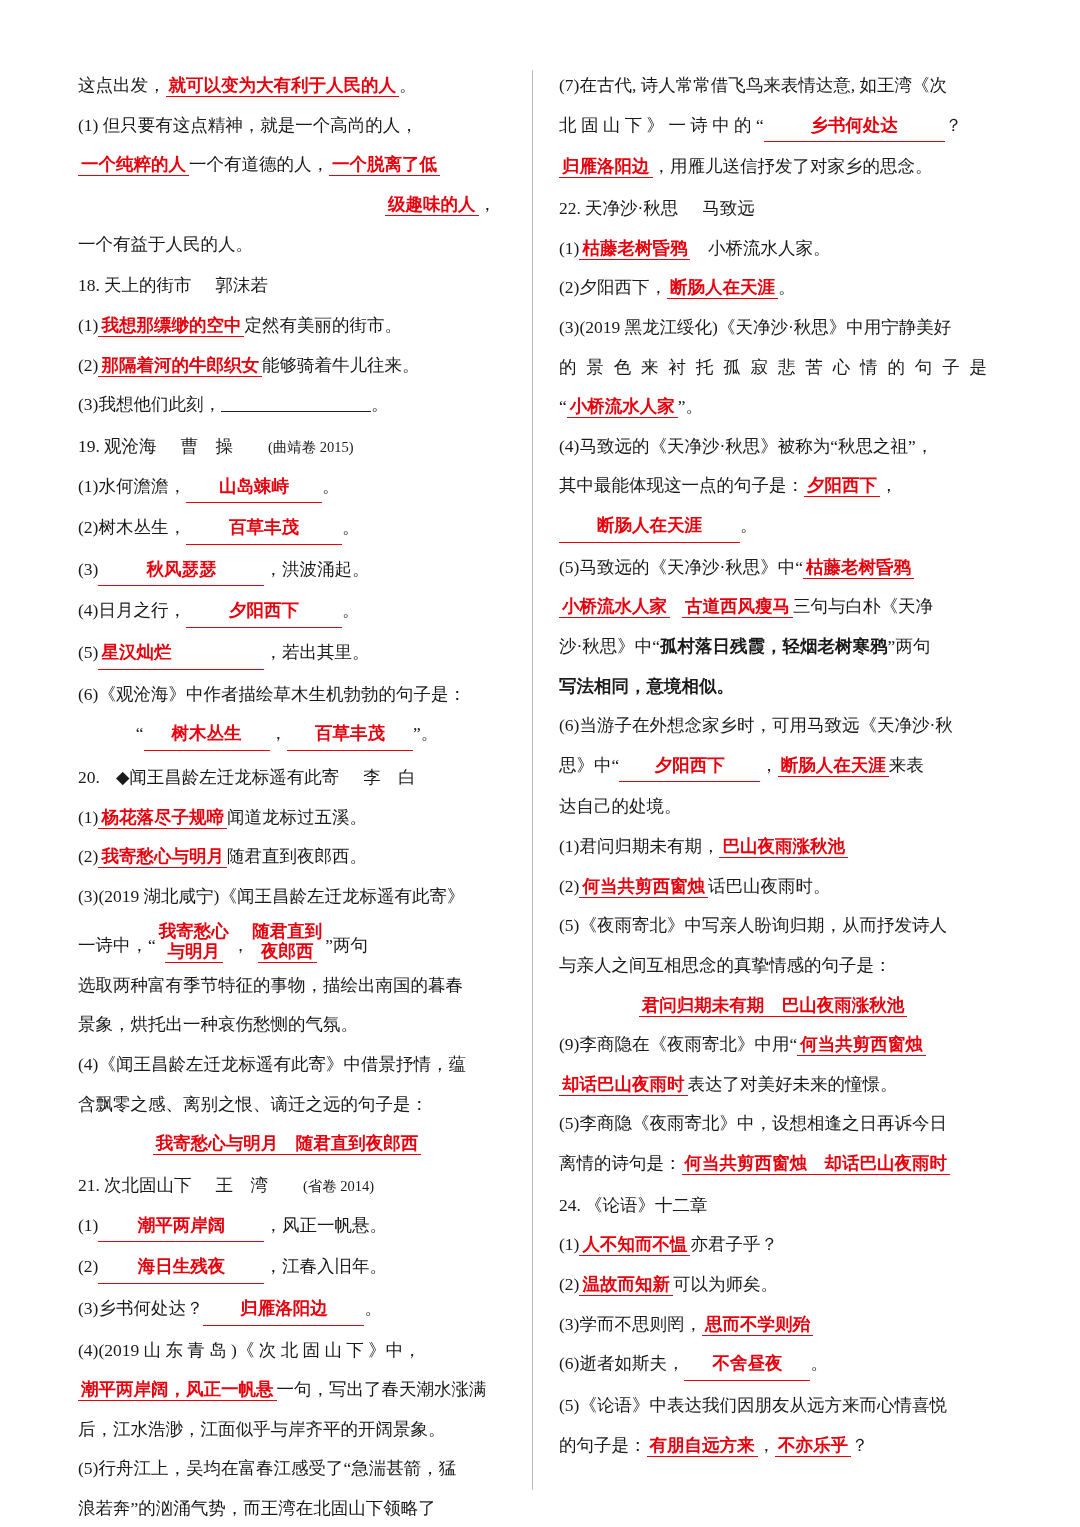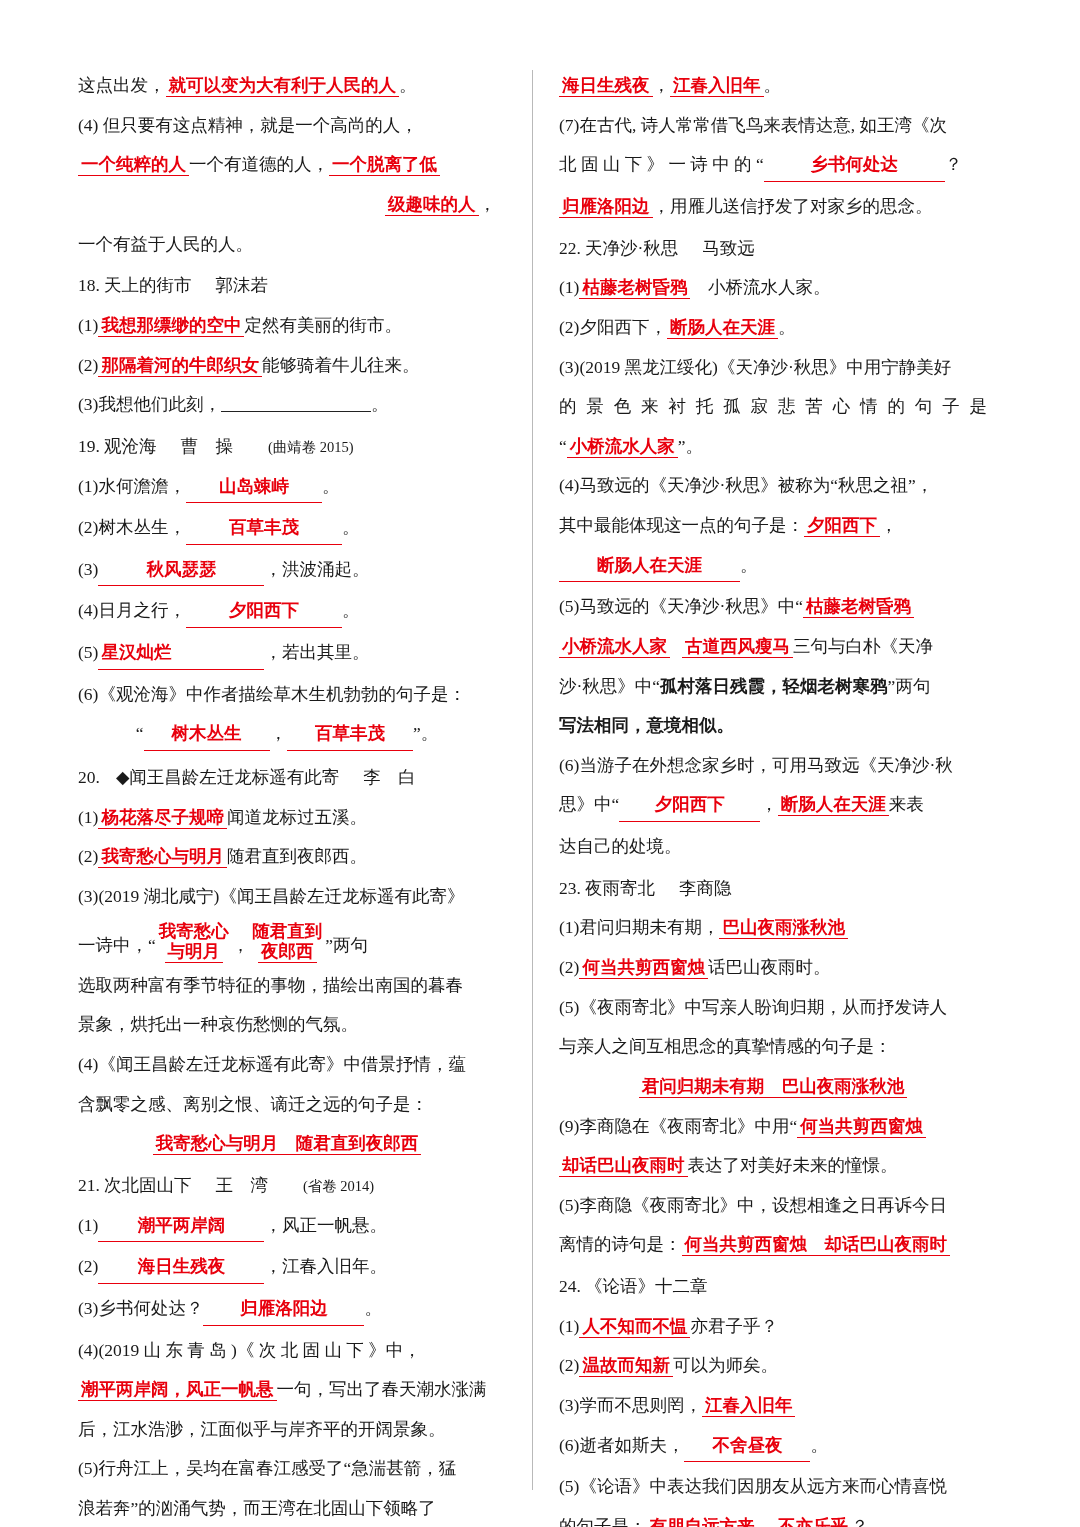--- a/index.html
+++ b/index.html
@@ -87,21 +87,21 @@
 
 <div class="page">
   <div class="columns">
 
     <div class="col col-left">
 
       <p>
         <span>这点出发，</span><span class="ans">就可以变为大有利于人民的人</span><span>。</span>
       </p>
       <p>
-        <span>(4) 但只要有这点精神，就是一个高尚的人，</span>
+        <span>(1) 但只要有这点精神，就是一个高尚的人，</span>
       </p>
       <p>
         <span class="ans">一个纯粹的人</span><span>一个有道德的人，</span><span class="ans">一个脱离了低</span>
       </p>
       <p style="text-align:right">
         <span class="ans">级趣味的人</span><span>，</span>
       </p>
       <p>
         <span>一个有益于人民的人。</span>
       </p>
@@ -208,23 +208,20 @@
       <p>
         <span>浪若奔”的汹涌气势，而王湾在北固山下领略了</span>
       </p>
 
     </div>
 
     <div class="divider"></div>
 
     <div class="col col-right">
 
-      <p>
-        <span class="ans">海日生残夜</span><span>，</span><span class="ans">江春入旧年</span><span>。</span>
-      </p>
 
       <p>
         <span>(7)在古代, 诗人常常借飞鸟来表情达意, 如王湾《次</span>
       </p>
       <p>
         <span>北 固 山 下 》 一 诗 中 的 “</span><span class="ans" style="min-width:175px;display:inline-block;text-align:center">乡书何处达</span><span>？</span>
       </p>
       <p>
         <span class="ans">归雁洛阳边</span><span>，用雁儿送信抒发了对家乡的思念。</span>
       </p>
@@ -271,23 +268,20 @@
       <p>
         <span>(6)当游子在外想念家乡时，可用马致远《天净沙·秋</span>
       </p>
       <p>
         <span>思》中“</span><span class="ans" style="min-width:135px;display:inline-block;text-align:center">夕阳西下</span><span>，</span><span class="ans">断肠人在天涯</span><span>来表</span>
       </p>
       <p>
         <span>达自己的处境。</span>
       </p>
 
-      <p class="title">
-        <span class="num">23.</span><span class="name">夜雨寄北</span><span class="author">李商隐</span>
-      </p>
       <p>
         <span>(1)君问归期未有期，</span><span class="ans">巴山夜雨涨秋池</span>
       </p>
       <p>
         <span>(2)</span><span class="ans">何当共剪西窗烛</span><span>话巴山夜雨时。</span>
       </p>
       <p>
         <span>(5)《夜雨寄北》中写亲人盼询归期，从而抒发诗人</span>
       </p>
       <p>
@@ -312,21 +306,21 @@
       <p class="title">
         <span class="num">24.</span><span class="name">《论语》十二章</span>
       </p>
       <p>
         <span>(1)</span><span class="ans">人不知而不愠</span><span>亦君子乎？</span>
       </p>
       <p>
         <span>(2)</span><span class="ans">温故而知新</span><span>可以为师矣。</span>
       </p>
       <p>
-        <span>(3)学而不思则罔，</span><span class="ans">江春入旧年</span>
+        <span>(3)学而不思则罔，</span><span class="ans">思而不学则殆</span>
       </p>
       <p>
         <span>(6)逝者如斯夫，</span><span class="ans" style="min-width:120px;display:inline-block;text-align:center">不舍昼夜</span><span>。</span>
       </p>
       <p>
         <span>(5)《论语》中表达我们因朋友从远方来而心情喜悦</span>
       </p>
       <p>
         <span>的句子是：</span><span class="ans">有朋自远方来</span><span>，</span><span class="ans">不亦乐乎</span><span>？</span>
       </p>

